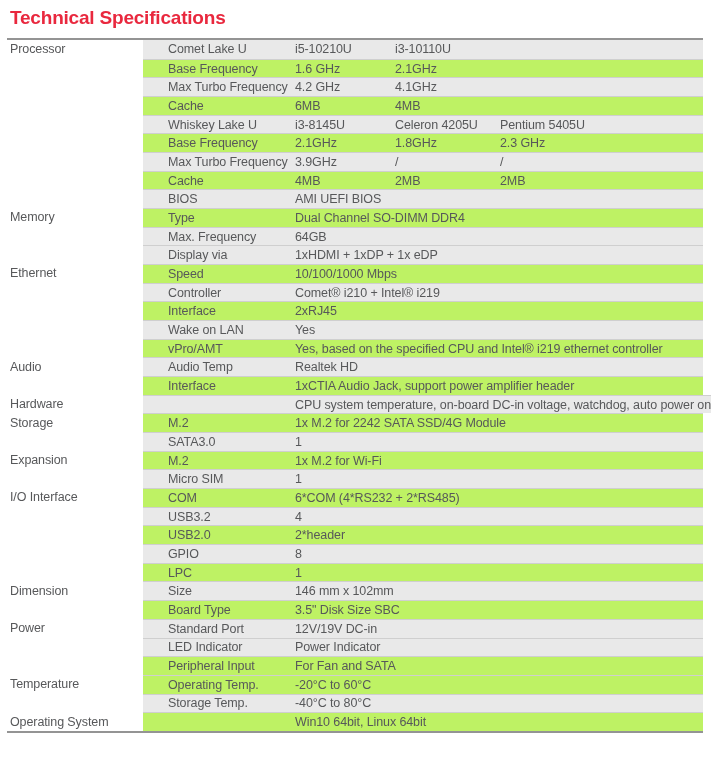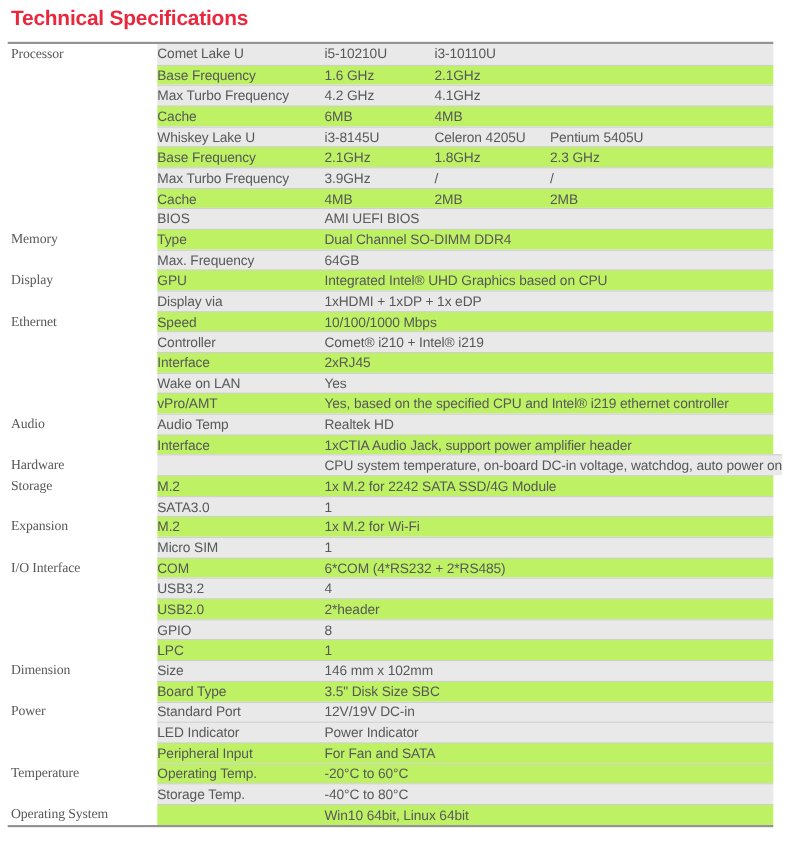--- a/index.html
+++ b/index.html
@@ -38,31 +38,30 @@
     font-size:12.5px;
     letter-spacing:-0.1px;
     white-space:nowrap;
   }
   .cell{display:flex;align-items:center;overflow:visible;}
   .cat{
     width:136px;
     padding-left:3px;
     background:#ffffff;
     flex-shrink:0;
-    font-family:Liberation Serif, serif;
   }
   .right{
     flex:1;
     display:flex;
     align-items:stretch;
     background:#bef264;
   }
   .row + .row .right{border-top:1px solid var(--divider);}
   .row.shaded .right{background:var(--shade);}
-  .label{width:152px;padding-left:0;flex-shrink:0;}
+  .label{width:152px;padding-left:25px;flex-shrink:0;}
   .v1{width:100px;flex-shrink:0;}
   .v2{width:105px;flex-shrink:0;}
   .v3{flex:1;}
   .v1.full{width:auto;flex:1;}
 </style>
 </head>
 <body>
 
 <h1 class="page-title">Technical Specifications</h1>
 
@@ -168,28 +167,20 @@
 
   <div class="row shaded">
     <div class="cell cat"></div>
     <div class="right">
       <div class="cell label">Max. Frequency</div>
       <div class="cell v1 full">64GB</div>
 
     </div>
   </div>
 
-  <div class="row">
-    <div class="cell cat">Display</div>
-    <div class="right">
-      <div class="cell label">GPU</div>
-      <div class="cell v1 full">Integrated Intel® UHD Graphics based on CPU</div>
-
-    </div>
-  </div>
 
   <div class="row shaded">
     <div class="cell cat"></div>
     <div class="right">
       <div class="cell label">Display via</div>
       <div class="cell v1 full">1xHDMI + 1xDP + 1x eDP</div>
 
     </div>
   </div>
 

